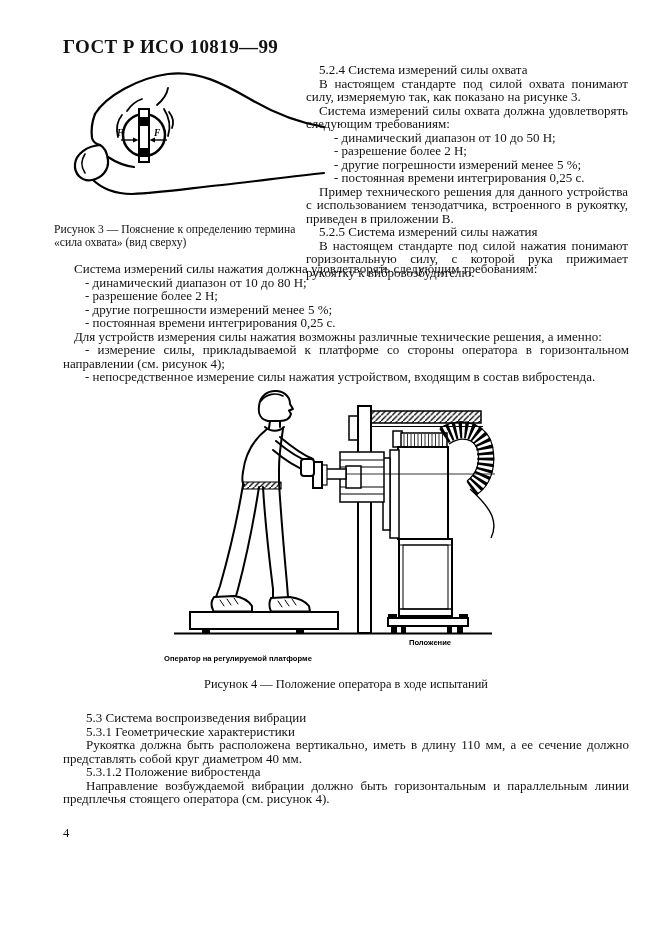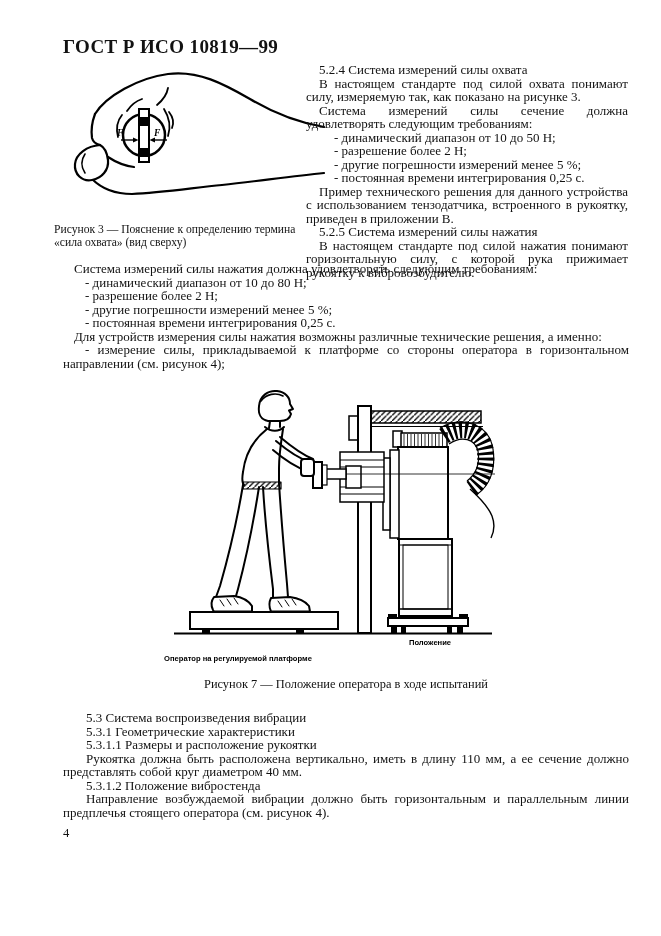--- a/index.html
+++ b/index.html
@@ -73,38 +73,39 @@
         <polygon points="99,65.4 93.5,68 99,70.6" fill="#000"></polygon>
       </g>
     </svg>
   </div>
 
   <div class="abs fig3-caption">Рисунок 3 — Пояснение к определению термина «сила охвата» (вид сверху)</div>
 
   <div class="abs col-right">
       <p class="para">5.2.4  Система измерений силы охвата</p>
       <p class="para">В настоящем стандарте под силой охвата понимают силу, измеряемую так, как показано на рисунке 3.</p>
-      <p class="para">Система измерений силы сечение должна удовлетворять следующим требованиям:</p>
+      <p class="para">Система измерений силы охвата должна удовлетворять следующим требованиям:</p>
       <p class="para li">- динамический диапазон от 10 до 50 Н;</p>
       <p class="para li">- разрешение более 2 Н;</p>
       <p class="para li">- другие погрешности измерений менее 5 %;</p>
       <p class="para li">- постоянная времени интегрирования 0,25 с.</p>
       <p class="para">Пример технического решения для данного устройства с использованием тензодатчика, встроенного в рукоятку, приведен в приложении В.</p>
       <p class="para">5.2.5  Система измерений силы нажатия</p>
       <p class="para">В настоящем стандарте под силой нажатия понимают горизонтальную силу, с которой рука прижимает рукоятку к вибровозбудителю.</p>
     </div>
 
   <div class="abs mid">
       <p class="para">Система измерений силы нажатия должна удовлетворять следующим требованиям:</p>
       <p class="para li">- динамический диапазон от 10 до 80 Н;</p>
       <p class="para li">- разрешение более 2 Н;</p>
       <p class="para li">- другие погрешности измерений менее 5 %;</p>
       <p class="para li">- постоянная времени интегрирования 0,25 с.</p>
       <p class="para">Для устройств измерения силы нажатия возможны различные технические решения, а именно:</p>
       <p class="para li">- измерение силы, прикладываемой к платформе со стороны оператора в горизонтальном направлении (см. рисунок 4);</p>
+      <p class="para li">- непосредственное измерение силы нажатия устройством, входящим в состав вибростенда.</p>
     </div>
 
   <div class="abs fig4">
     <svg width="360" height="250" viewBox="0 0 360 250">
       <defs>
         <pattern id="hatch" width="5.5" height="5.5" patternUnits="userSpaceOnUse">
           <path d="M -1,6.5 L 6.5,-1" stroke="#000" stroke-width="1.3"></path>
         </pattern>
       </defs>
 
@@ -197,26 +198,25 @@
         <path d="M 64,209 C 61,213 61,218 63,222 L 64,223.5 L 102,223.5 L 102,218 C 98,212 91,209 84,208 Z" fill="#ffffff"></path>
         <path d="M 70,212 L 74,218 M 77,211 L 81,217 M 84,210 L 88,216" stroke-width="1"></path>
         <path d="M 121,210 C 119,214 119,219 121,223.5 L 160,223.5 L 159,218 C 155,213 148,210 140,209 Z" fill="#ffffff"></path>
         <path d="M 128,213 L 132,219 M 135,212 L 139,218 M 142,211 L 146,217" stroke-width="1"></path>
       </g>
     </svg>
     <div class="abs fig4-label lbl-operator">Оператор на регулируемой платформе</div>
     <div class="abs fig4-label lbl-stand">Положение</div>
   </div>
 
-  <div class="abs fig4-caption">Рисунок 7 — Положение оператора в ходе испытаний</div>
+  <div class="abs fig4-caption">Рисунок 4 — Положение оператора в ходе испытаний</div>
 
   <div class="abs bottom">
       <p class="para b">5.3  Система воспроизведения вибрации</p>
       <p class="para">5.3.1  Геометрические характеристики</p>
-      <p class="para">5.3.1.1  Размеры и расположение рукоятки</p>
       <p class="para">Рукоятка должна быть расположена вертикально, иметь в длину 110 мм, а ее сечение должно представлять собой круг диаметром 40 мм.</p>
       <p class="para">5.3.1.2  Положение вибростенда</p>
       <p class="para">Направление возбуждаемой вибрации должно быть горизонтальным и параллельным линии предплечья стоящего оператора (см. рисунок 4).</p>
     </div>
 
   <div class="abs pagenum">4</div>
 
 </div>
 
 </body></html>

